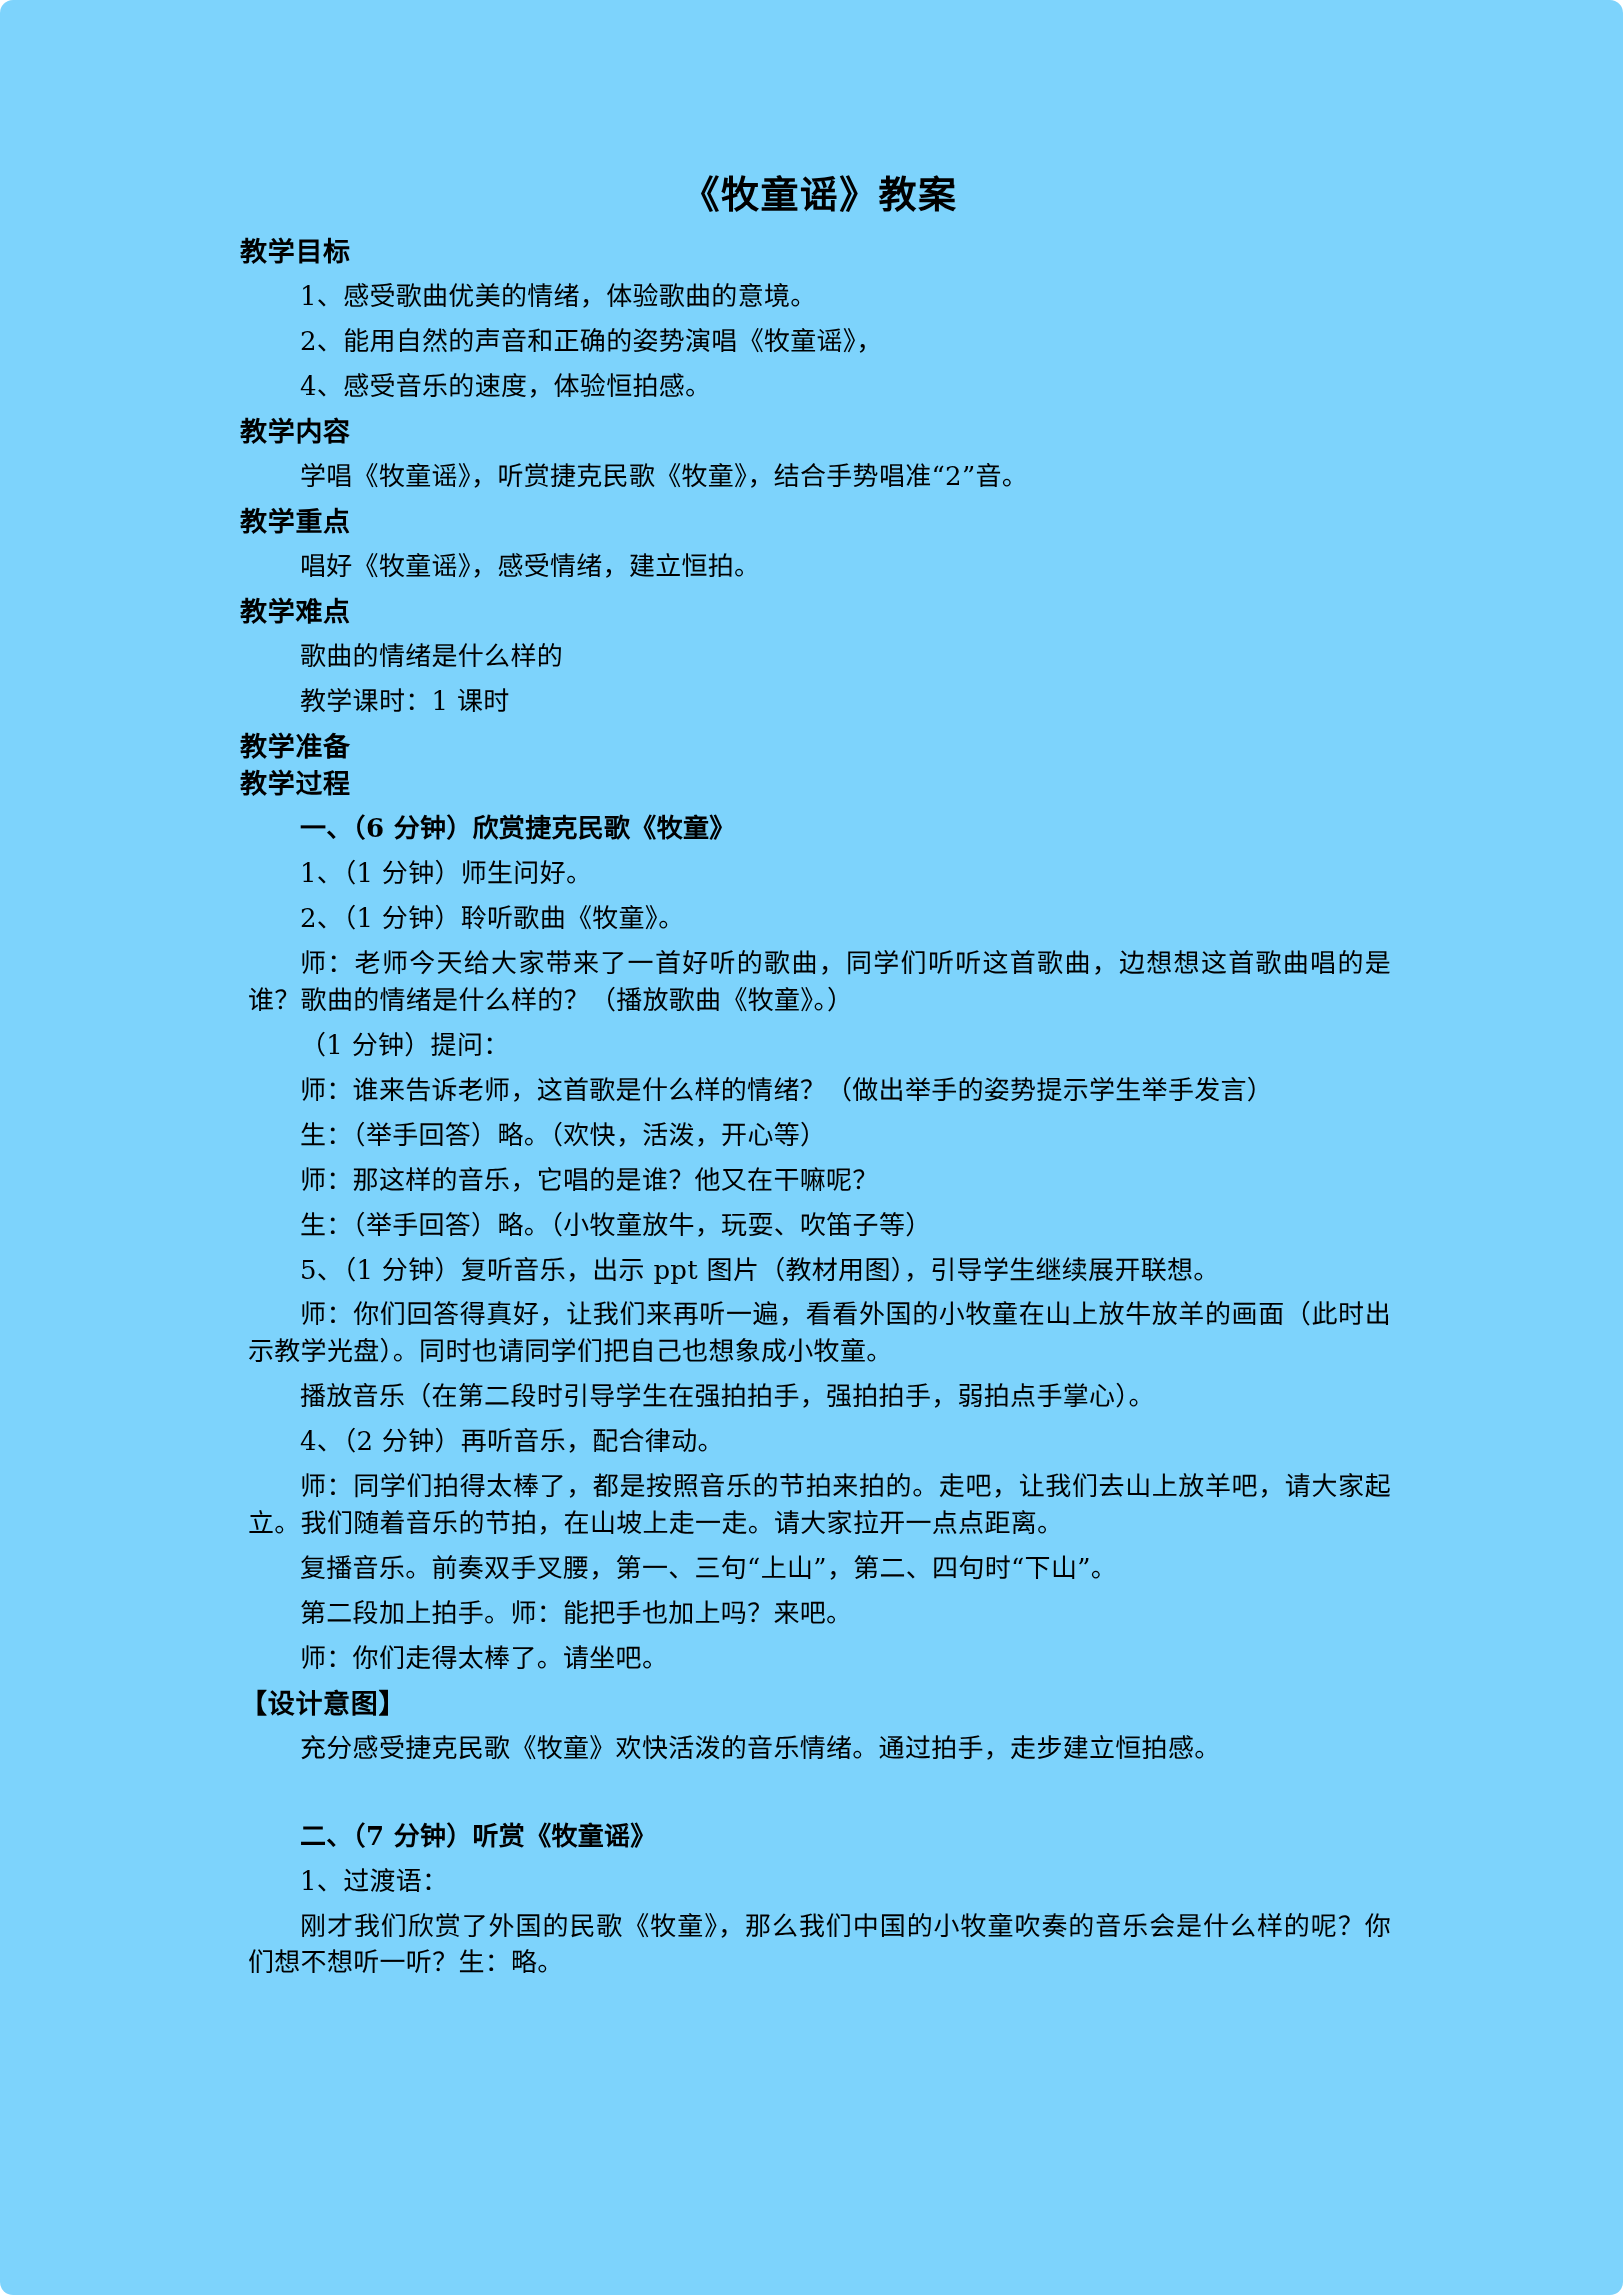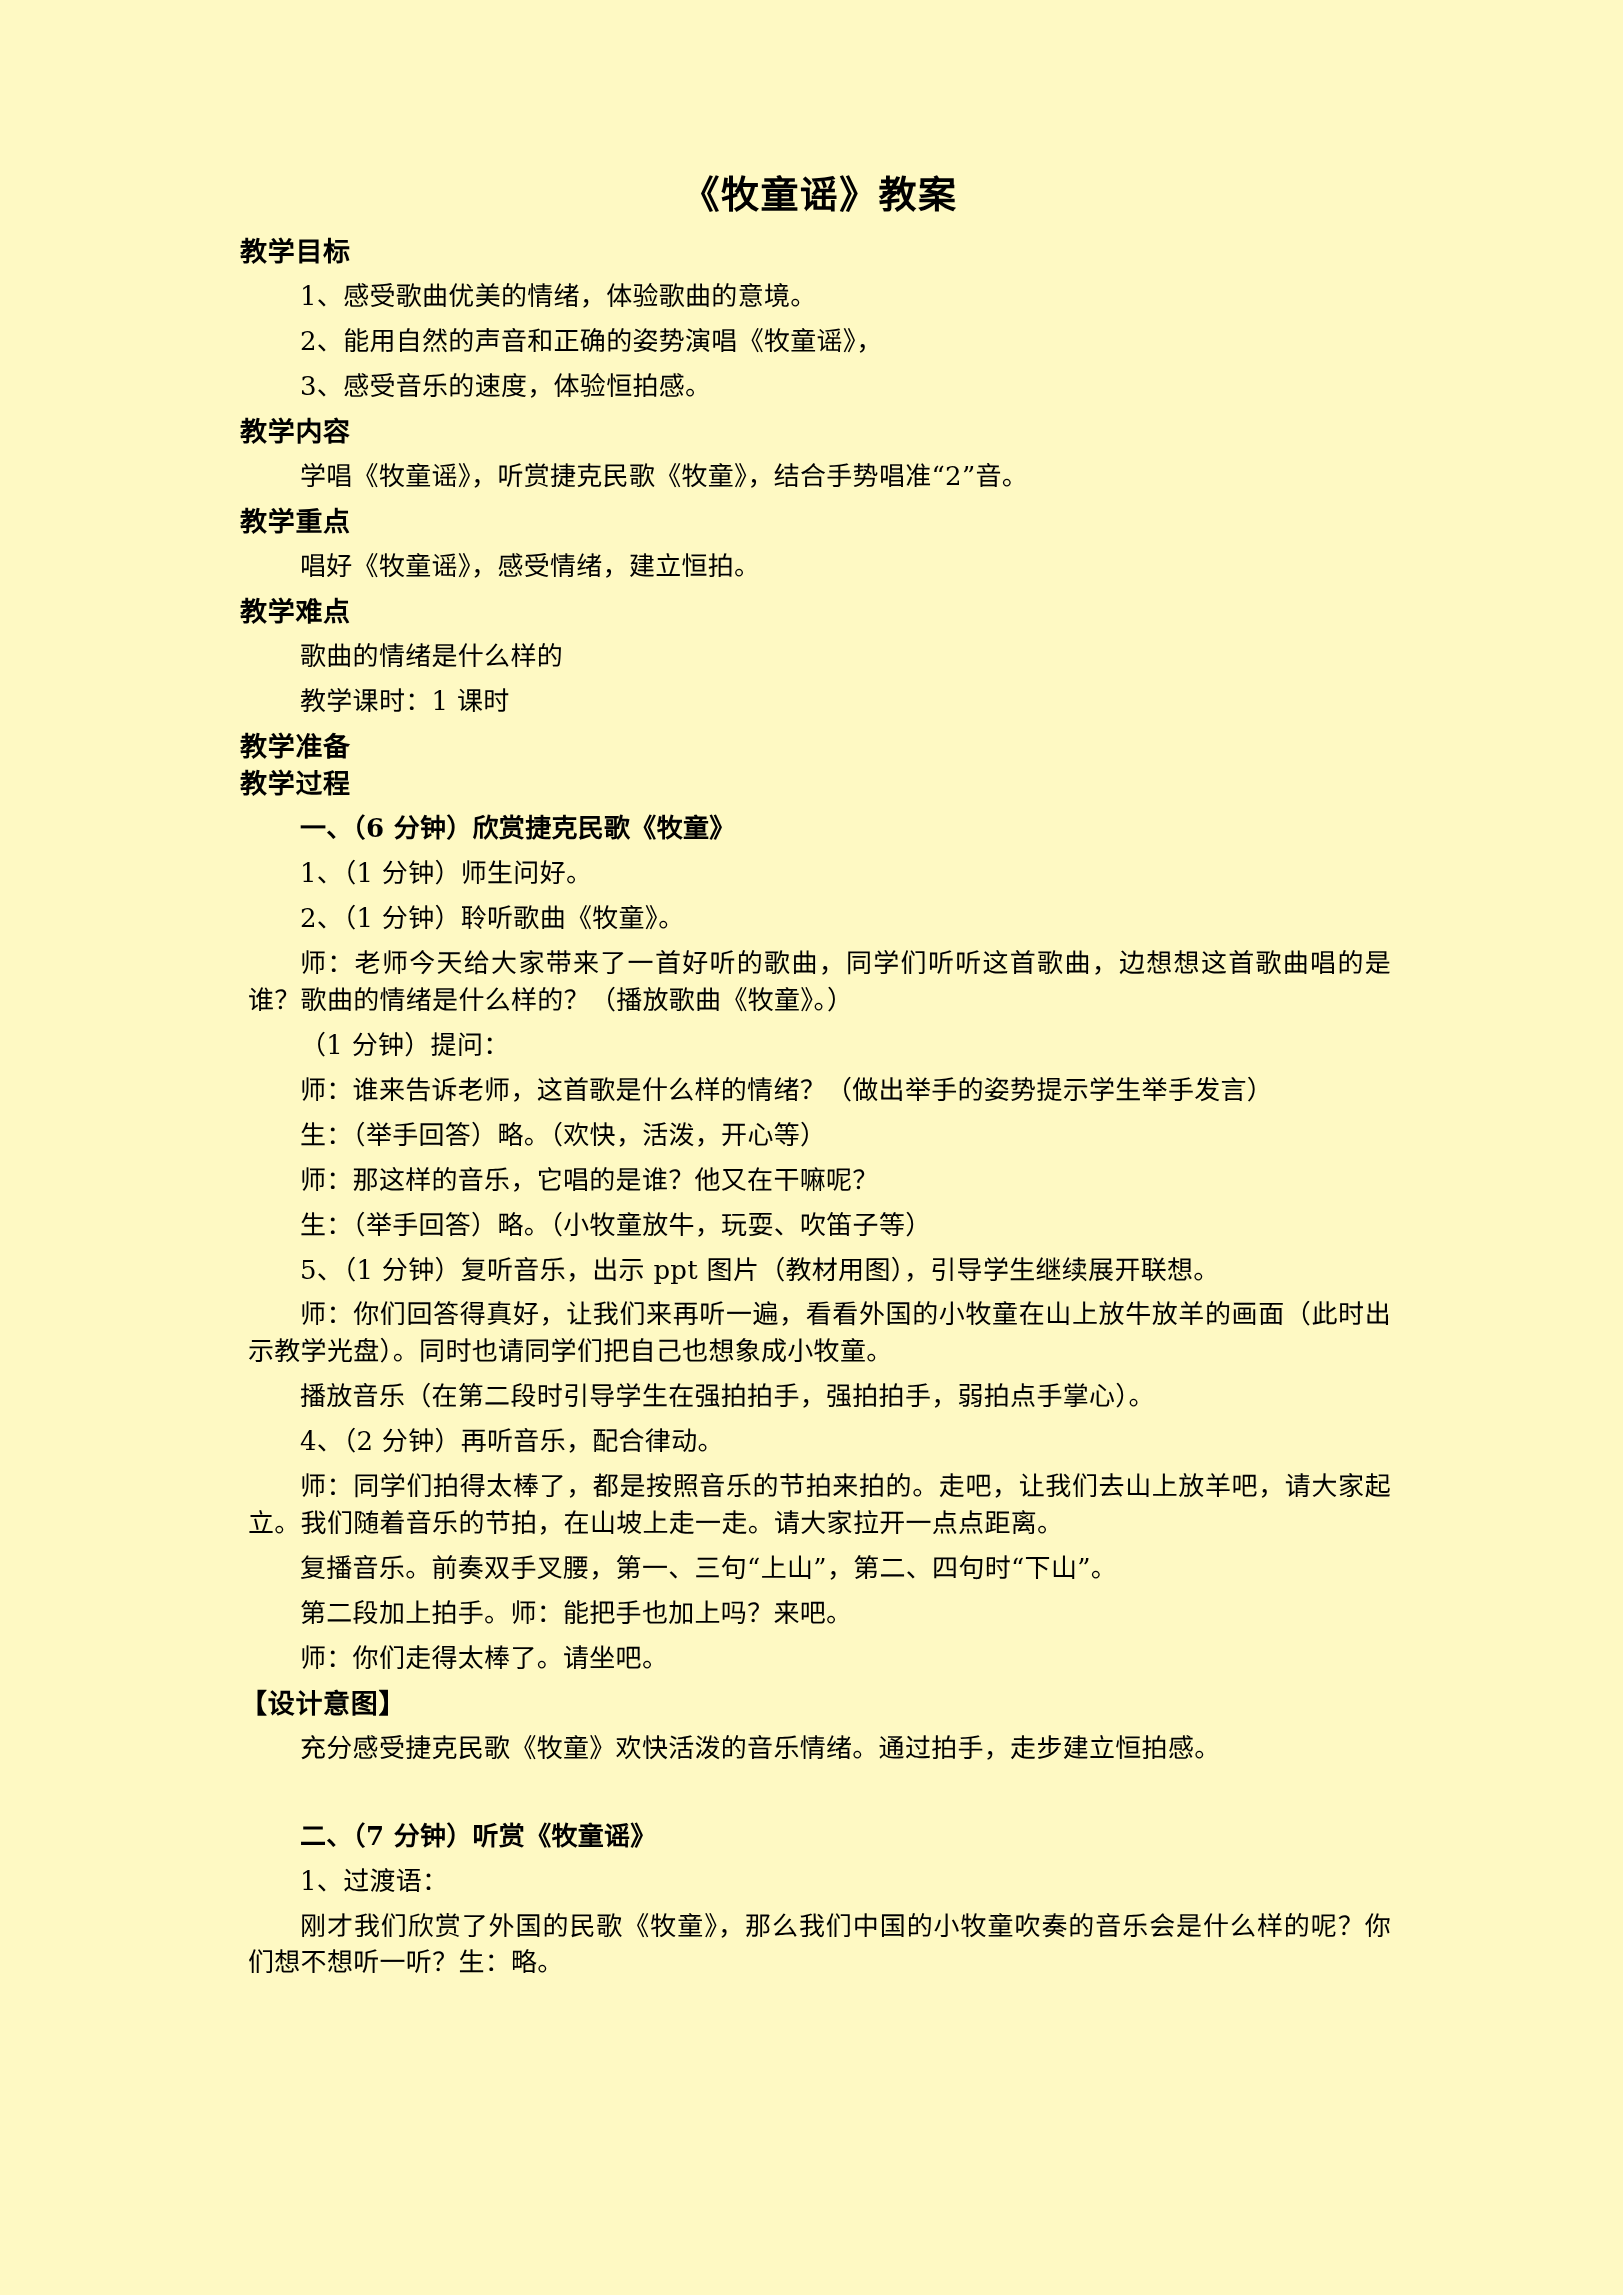--- a/index.html
+++ b/index.html
@@ -5,26 +5,27 @@
 <style>
   html, body {
     margin: 0;
     padding: 0;
     background: #ffffff;
   }
   .page {
     position: relative;
     width: 1623px;
     height: 2295px;
-    background: #fef9c3;
+    background: #7dd3fc;
     margin: 0 auto;
     overflow: hidden;
     box-sizing: border-box;
     font-family: "DejaVu Serif", "Liberation Serif", serif;
     color: #000000;
+    border-radius: 13px;
   }
   .content {
     position: absolute;
     left: 240px;
     top: 169px;
     width: 1159px;
   }
   .doc-title {
     text-align: center;
     font-size: 38px;
@@ -72,21 +73,21 @@
 
 <div class="page">
   <div class="content">
 
     <h1 class="doc-title">《牧童谣》教案</h1>
 
     <div id="body-blocks">
         <div class="heading">教学目标</div>
         <div class="para">1、感受歌曲优美的情绪，体验歌曲的意境。</div>
         <div class="para">2、能用自然的声音和正确的姿势演唱《牧童谣》，</div>
-        <div class="para">3、感受音乐的速度，体验恒拍感。</div>
+        <div class="para">4、感受音乐的速度，体验恒拍感。</div>
         <div class="heading">教学内容</div>
         <div class="para">学唱《牧童谣》，听赏捷克民歌《牧童》，结合手势唱准“2”音。</div>
         <div class="heading">教学重点</div>
         <div class="para">唱好《牧童谣》，感受情绪，建立恒拍。</div>
         <div class="heading">教学难点</div>
         <div class="para">歌曲的情绪是什么样的</div>
         <div class="para">教学课时：1 课时</div>
         <div class="heading">教学准备</div>
         <div class="heading">教学过程</div>
         <div class="para bold">一、（6 分钟）欣赏捷克民歌《牧童》</div>

